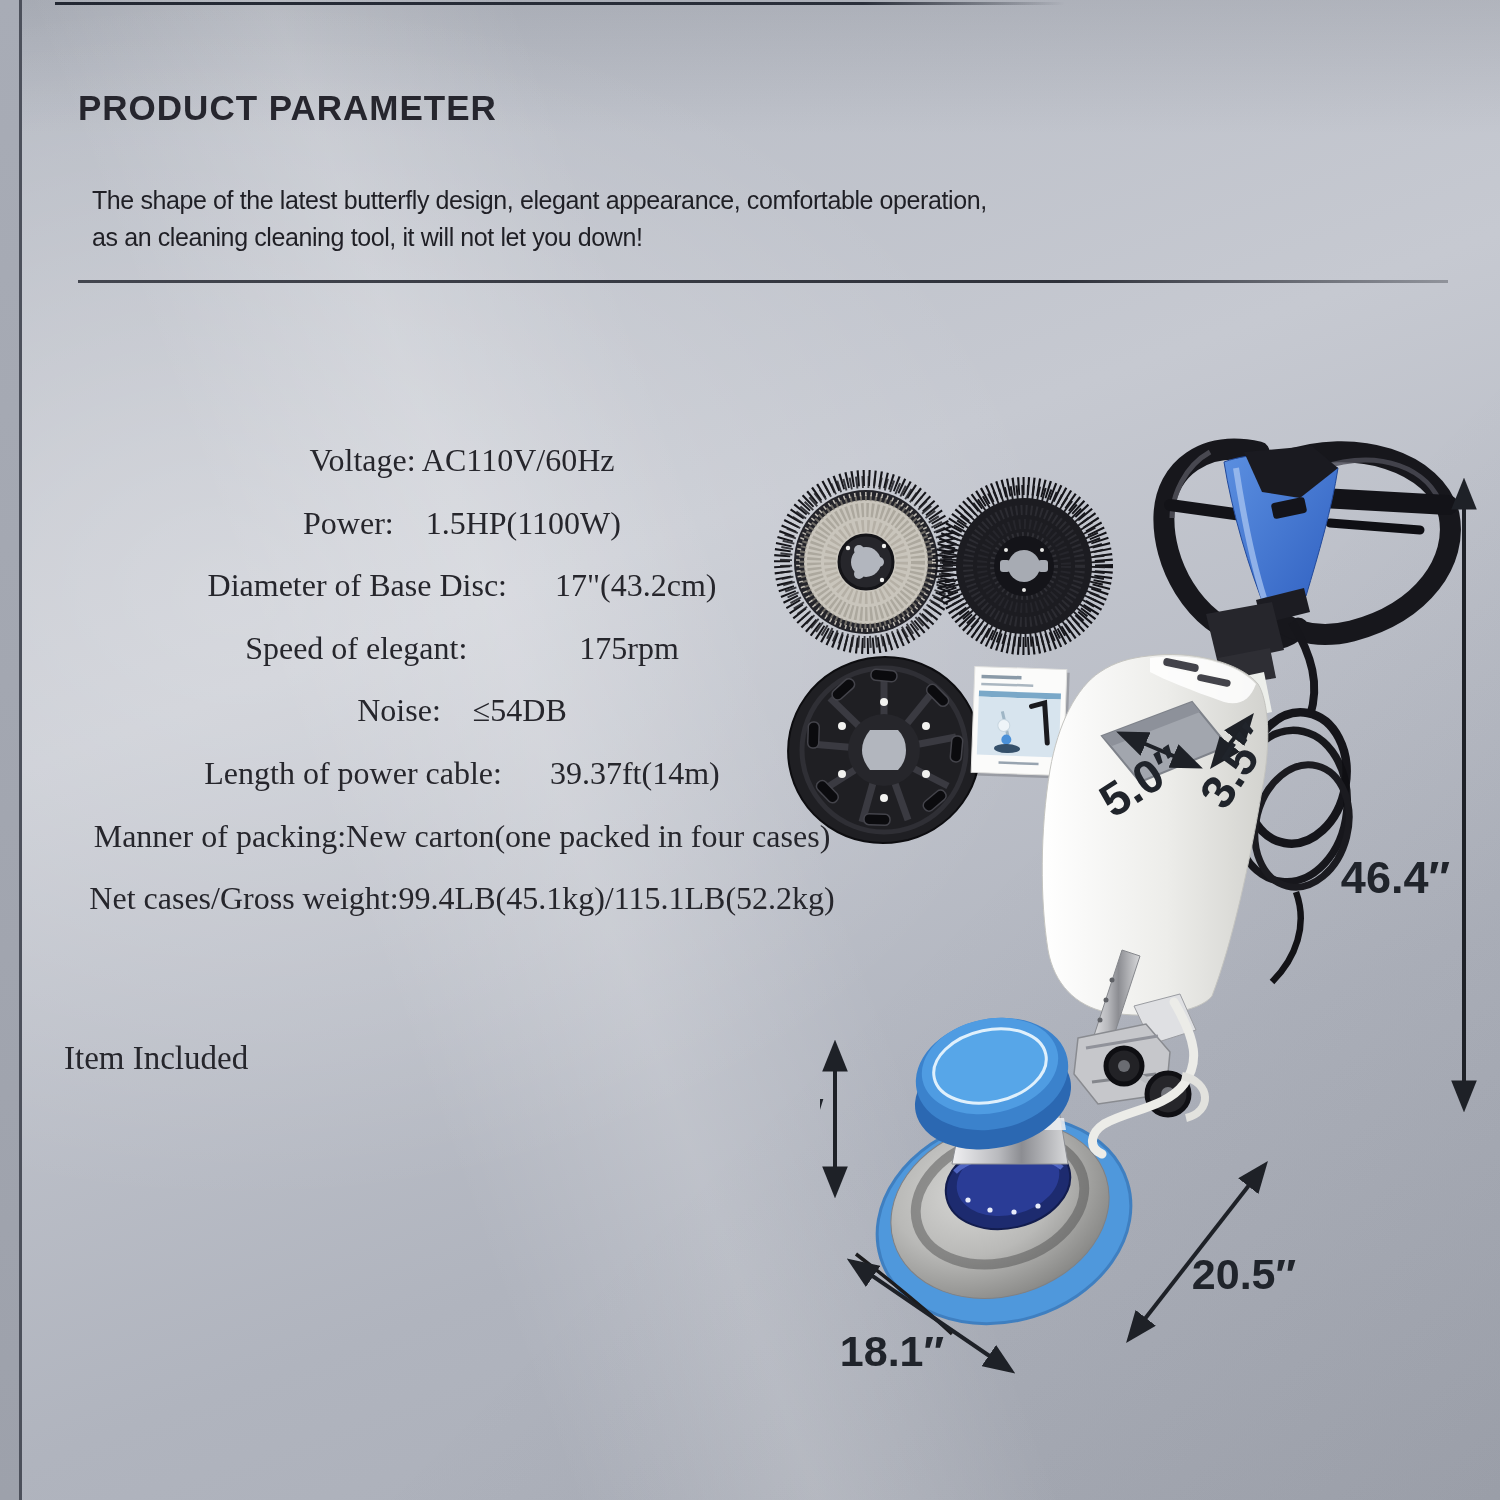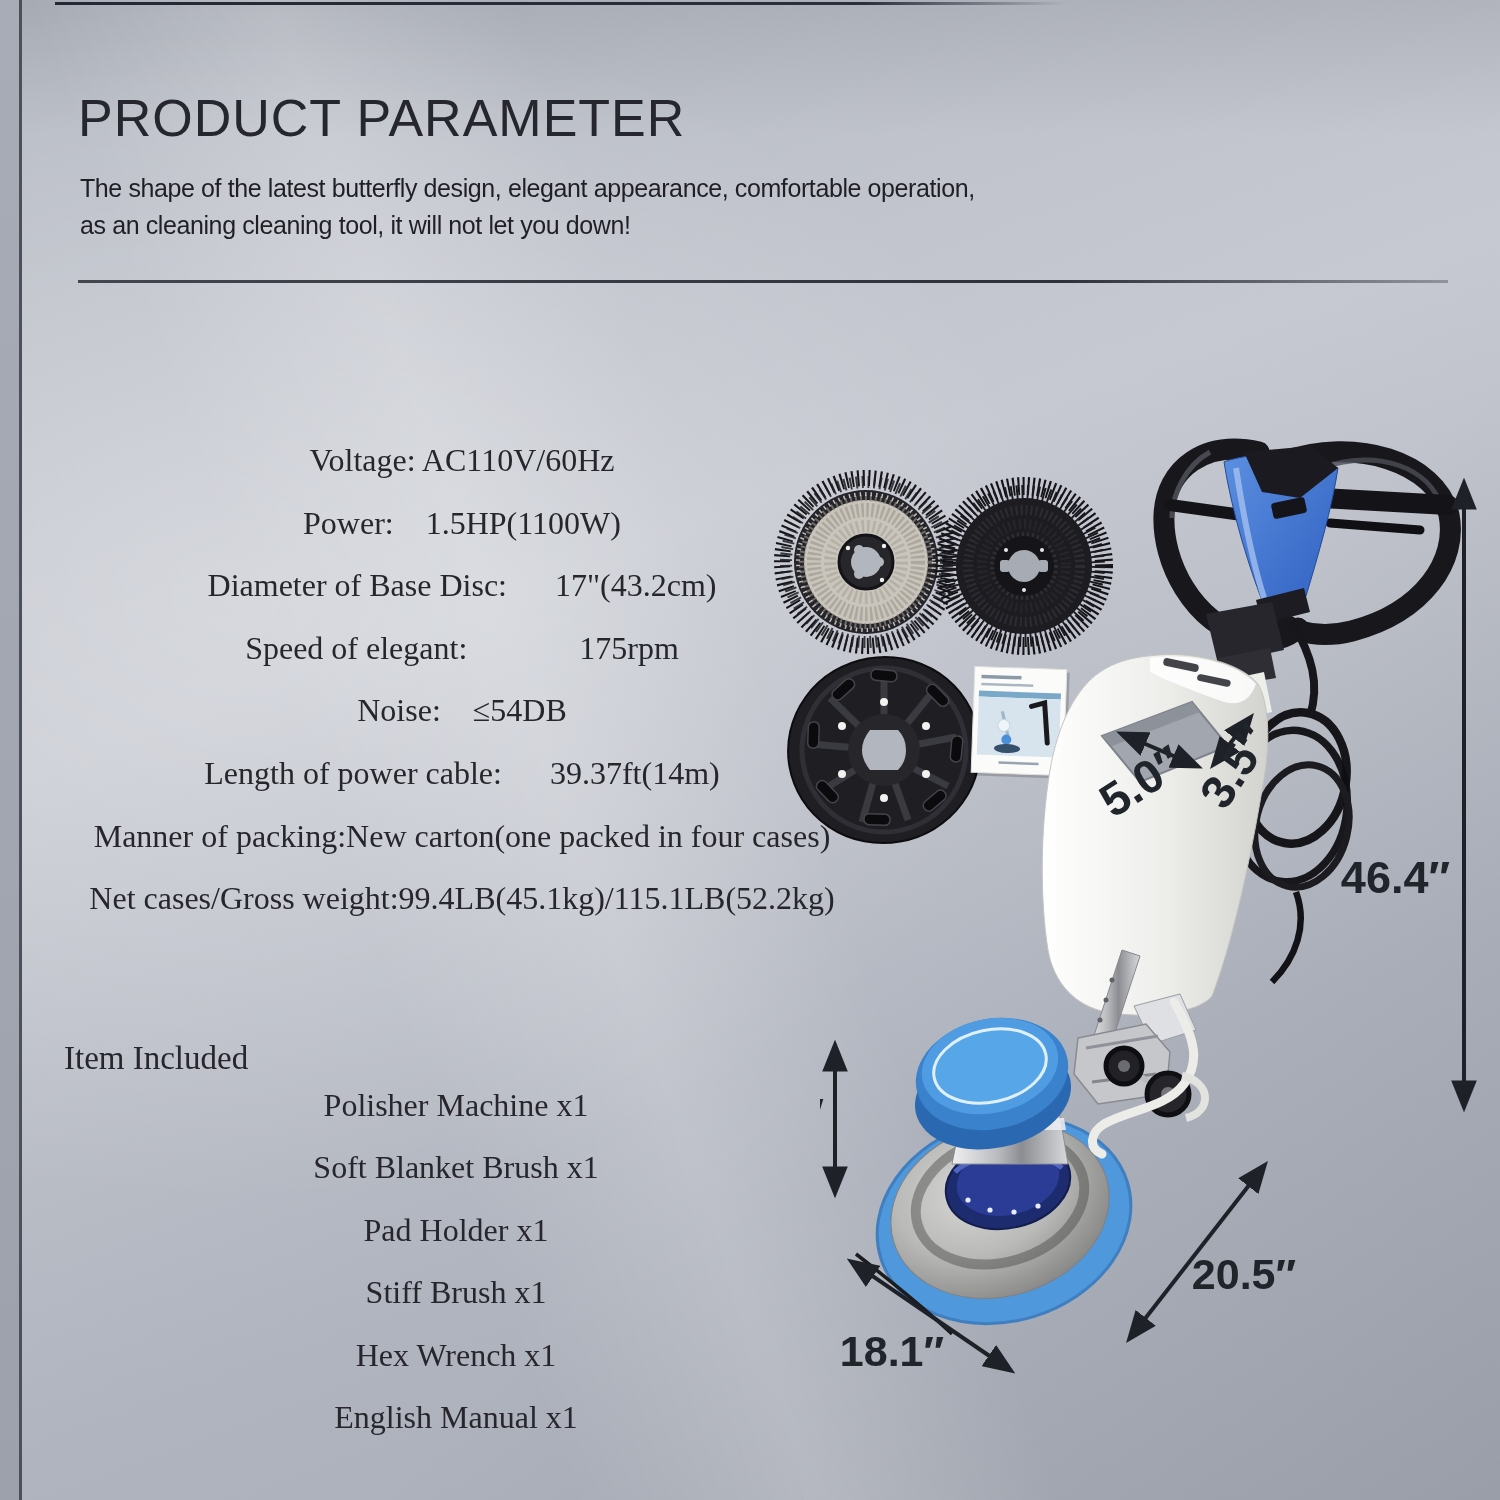--- a/index.html
+++ b/index.html
@@ -13,22 +13,22 @@
       radial-gradient(1500px 1100px at 16% 40%, rgba(255,255,255,.30), rgba(255,255,255,0) 55%),
       linear-gradient(70deg, rgba(255,255,255,0) 28%, rgba(255,255,255,.17) 40%, rgba(255,255,255,0) 52%),
       linear-gradient(to bottom, rgba(30,34,44,.10), rgba(30,34,44,0) 9%),
       linear-gradient(to top left, rgba(30,34,44,.10), rgba(30,34,44,0) 38%);
   }
   .left-strip{position:absolute;left:0;top:0;width:19px;height:1500px;
     background:linear-gradient(#a8acb6,#9da1ab);border-right:3px solid #4c505b;}
   .top-line{position:absolute;left:55px;top:2px;width:1010px;height:3px;
     background:linear-gradient(to right,#232833 0%,#2a2f3a 80%,rgba(42,47,58,0) 100%);}
   .page-title{position:absolute;left:78px;top:88px;margin:0;
-    font-size:52px;font-weight:400;letter-spacing:1px;color:#26262e;}
-  .subtitle{position:absolute;left:80px;top:170px;margin:0;
+    font-size:35px;font-weight:700;letter-spacing:1px;color:#26262e;}
+  .subtitle{position:absolute;left:80px;top:170px;margin:12px;
     font-size:25px;line-height:37px;letter-spacing:-0.4px;color:#1f1f25;}
   .divider{position:absolute;left:78px;top:280px;width:1370px;height:2.5px;
     background:linear-gradient(to right,#43464f,#2e313a 72%,#90939b);}
   .specs{position:absolute;left:0;top:429px;width:912px;text-align:center;}
   .spec-line{height:62.6px;line-height:62.6px;font-family:"Liberation Serif",serif;
     font-size:32px;color:#26262c;white-space:pre;padding-left:12px;}
   .included-heading{position:absolute;left:64px;top:1026px;
     font-family:"Liberation Serif",serif;font-size:33px;color:#26262c;margin-top:14px;}
   .included-list{position:absolute;left:0;top:1074px;width:912px;text-align:center;}
   .included-item{height:62.4px;line-height:62.4px;font-family:"Liberation Serif",serif;
@@ -56,28 +56,20 @@
     <div class="spec-line">Power:    1.5HP(1100W)</div>
     <div class="spec-line">Diameter of Base Disc:      17"(43.2cm)</div>
     <div class="spec-line">Speed of elegant:              175rpm</div>
     <div class="spec-line">Noise:    ≤54DB</div>
     <div class="spec-line">Length of power cable:      39.37ft(14m)</div>
     <div class="spec-line">Manner of packing:New carton(one packed in four cases)</div>
     <div class="spec-line">Net cases/Gross weight:99.4LB(45.1kg)/115.1LB(52.2kg)</div>
   </div>
 
   <div class="included-heading">Item Included</div>
-  <div class="included-list">
-    <div class="included-item">Polisher Machine x1</div>
-    <div class="included-item">Soft Blanket Brush x1</div>
-    <div class="included-item">Pad Holder x1</div>
-    <div class="included-item">Stiff Brush x1</div>
-    <div class="included-item">Hex Wrench x1</div>
-    <div class="included-item">English Manual x1</div>
-  </div>
 
   <svg class="acc-svg" width="360" height="400" viewBox="760 450 360 400">
 
     <g>
       <circle cx="866" cy="562" r="84" fill="none" stroke="#15151a" stroke-width="16" stroke-dasharray="2 3.6"></circle>
       <circle cx="866" cy="562" r="80" fill="none" stroke="#1d1d22" stroke-width="12" stroke-dasharray="2 4" opacity="0.85"></circle>
       <circle cx="866" cy="562" r="72" fill="#24242a"></circle>
       <circle cx="866" cy="562" r="62" fill="#c9c5bc"></circle>
       <circle cx="866" cy="562" r="52" fill="none" stroke="#a9a49a" stroke-width="14" stroke-dasharray="2.5 2.5" opacity="0.9"></circle>
       <circle cx="866" cy="562" r="36" fill="none" stroke="#b5b0a6" stroke-width="12" stroke-dasharray="2.5 3"></circle>

